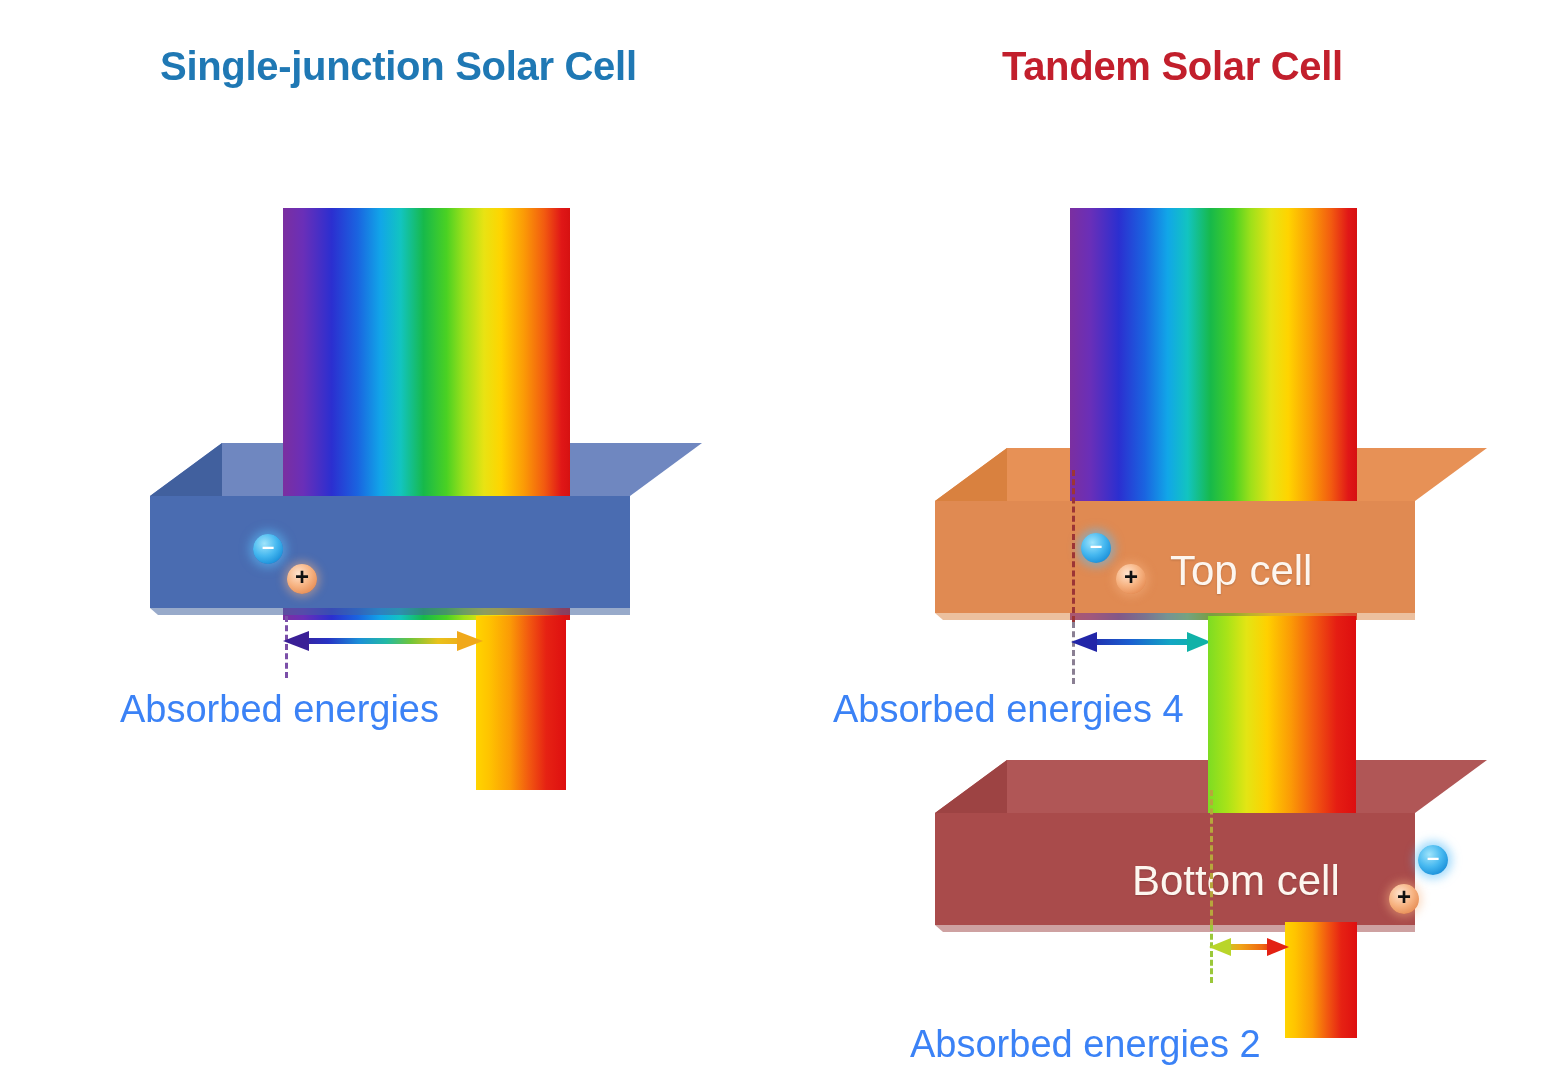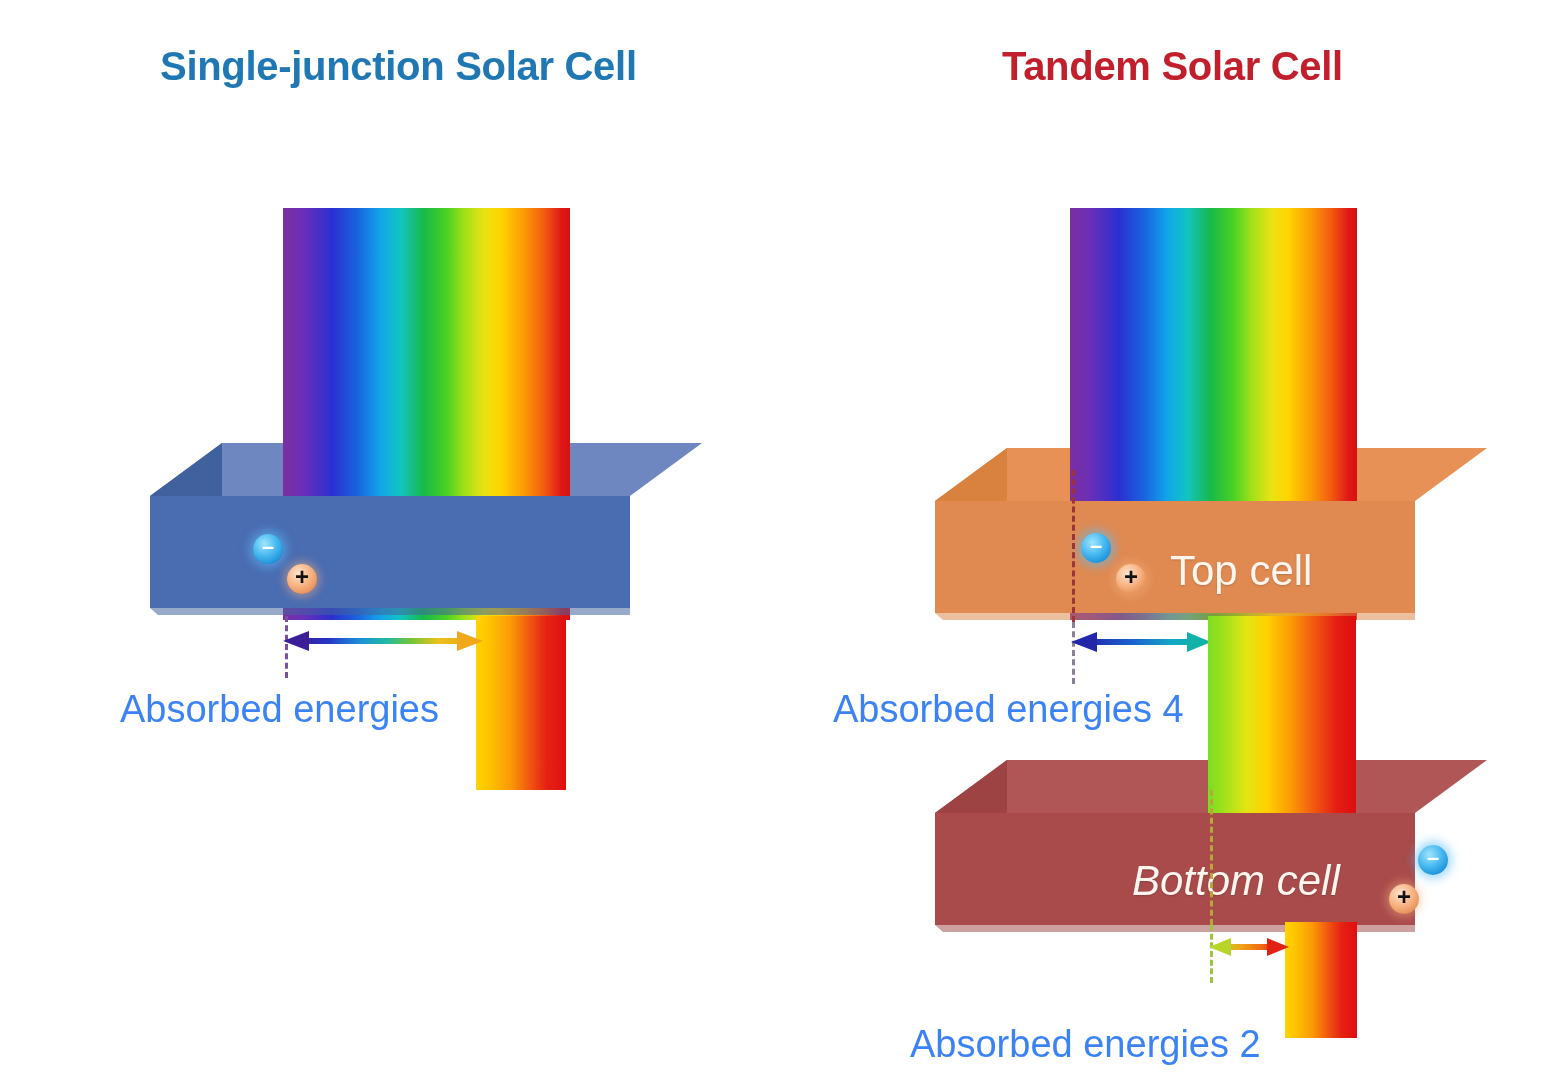--- a/index.html
+++ b/index.html
@@ -207,21 +207,21 @@
     <svg width="560" height="180" viewBox="0 0 560 180">
       <polygon points="0,53 72,0 552,0 480,53" fill="#b05656"></polygon>
       <polygon points="0,53 72,0 72,112 0,165" fill="#9d4343"></polygon>
       <polygon points="0,53 480,53 480,165 0,165" fill="#a94b4b"></polygon>
       <polygon points="0,165 480,165 480,172 8,172" fill="#9d4343" opacity="0.5"></polygon>
     </svg>
   </div>
 
   <div class="beam beam-gyr" style="left:1208px;top:616px;width:148px;height:197px;"></div>
 
-  <div class="cell-label" style="left:1132px;top:857px;font-style:italic;">Bottom cell</div>
+  <div class="cell-label" style="left:1132px;top:857px;">Bottom cell</div>
 
   <div class="carrier electron" style="left:1418px;top:845px;">
     <span>–</span>
   </div>
   <div class="carrier hole" style="left:1389px;top:884px;">
     <span>+</span>
   </div>
 
   <div class="dashline" style="left:1210px;top:790px;height:135px;border-left-color:#b7a63c;"></div>
   <div class="dashline" style="left:1210px;top:925px;height:58px;border-left-color:#9bc83a;"></div>

